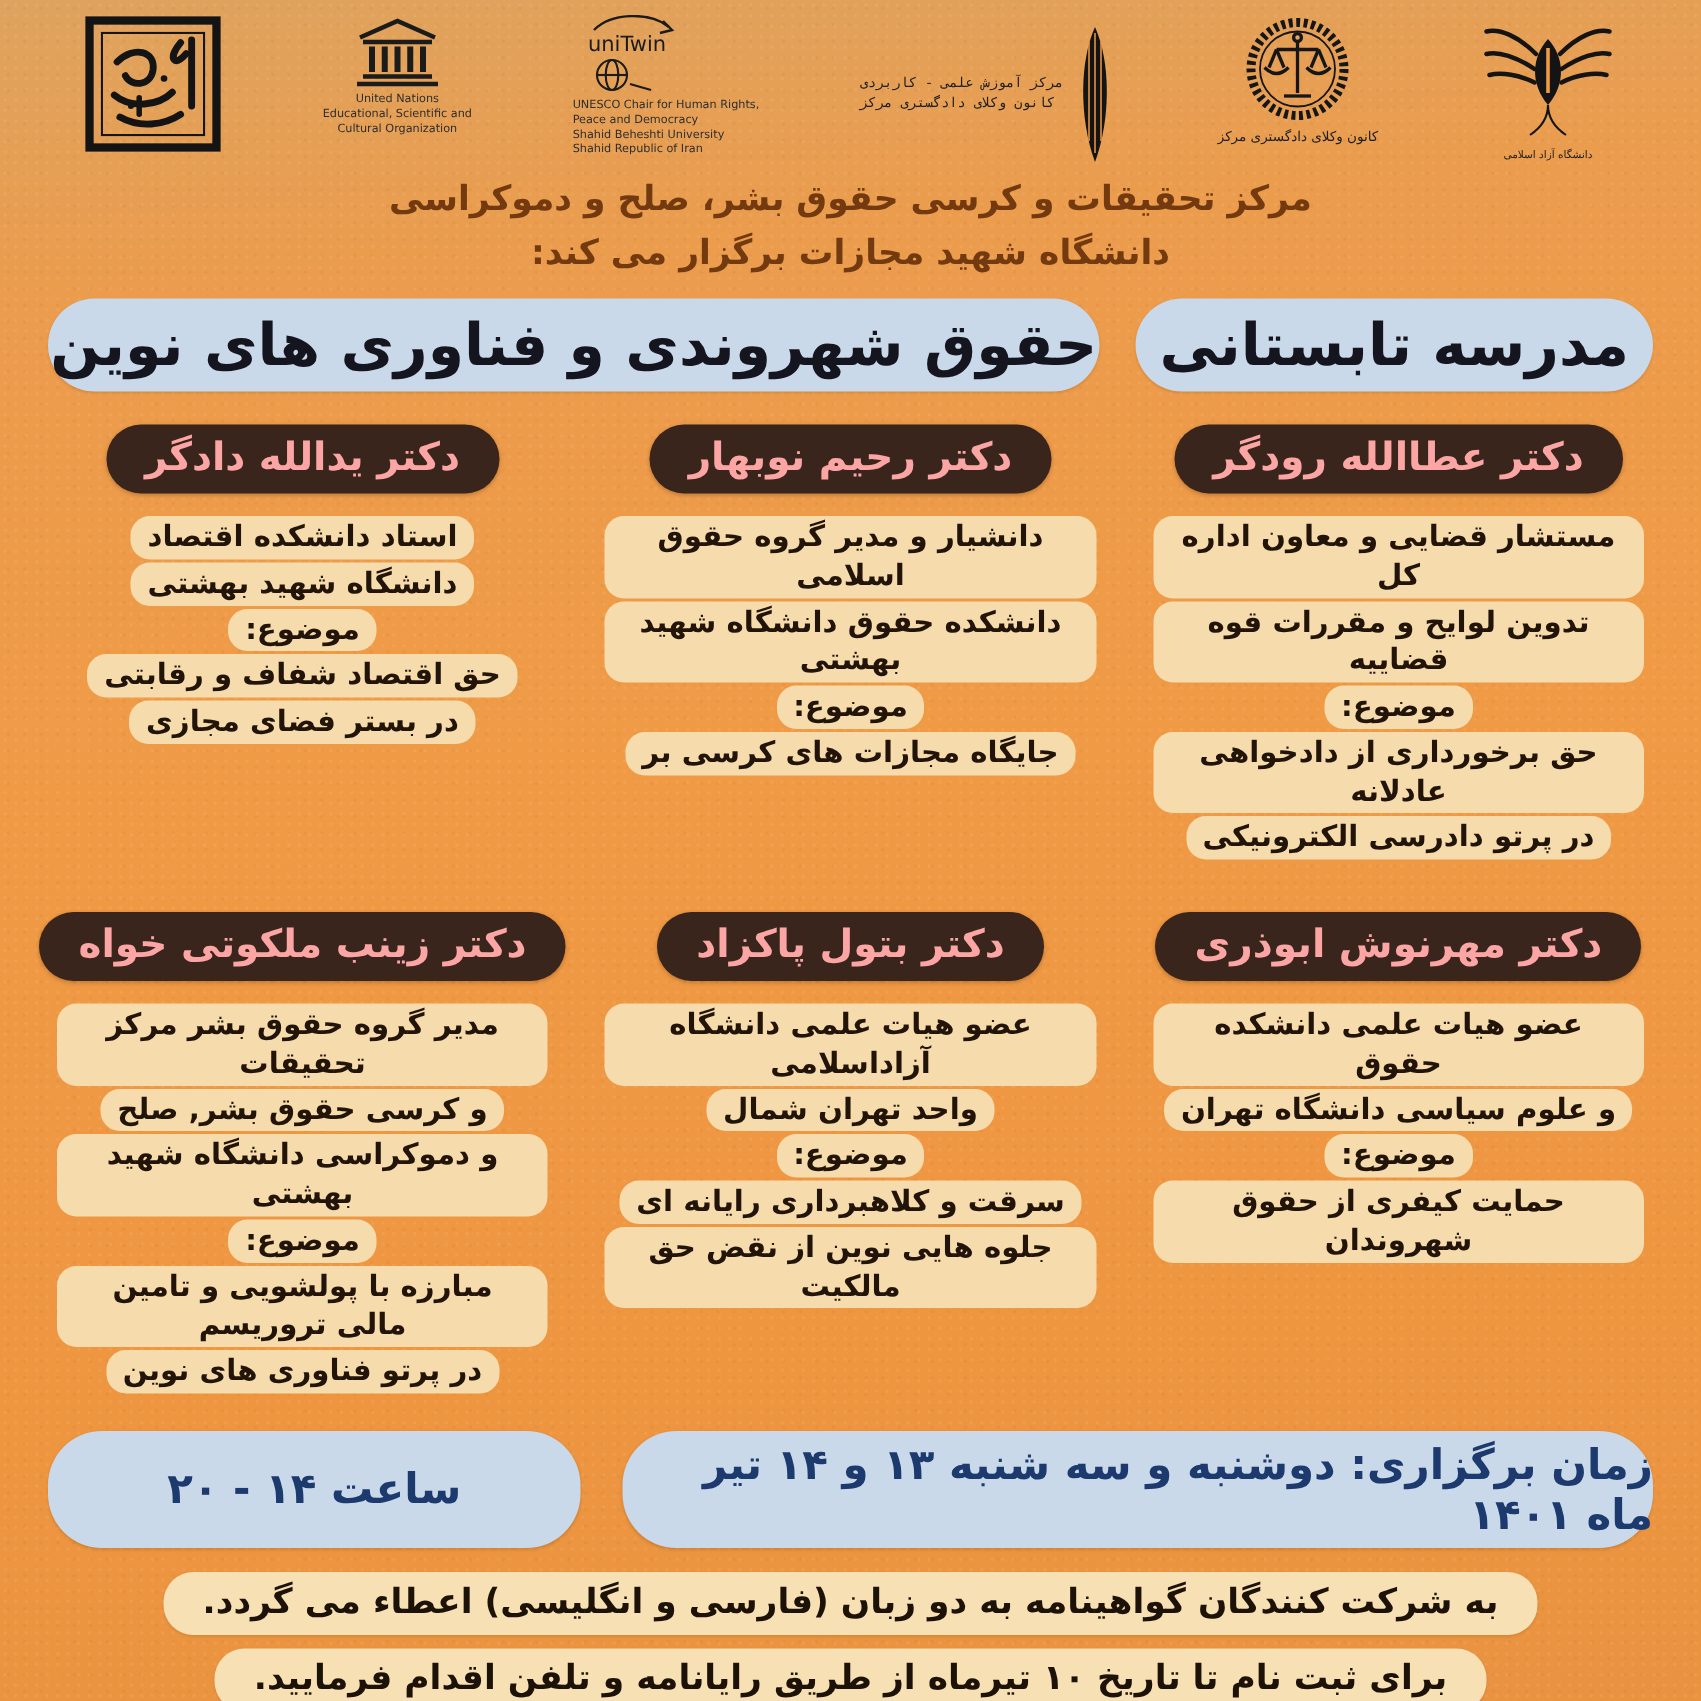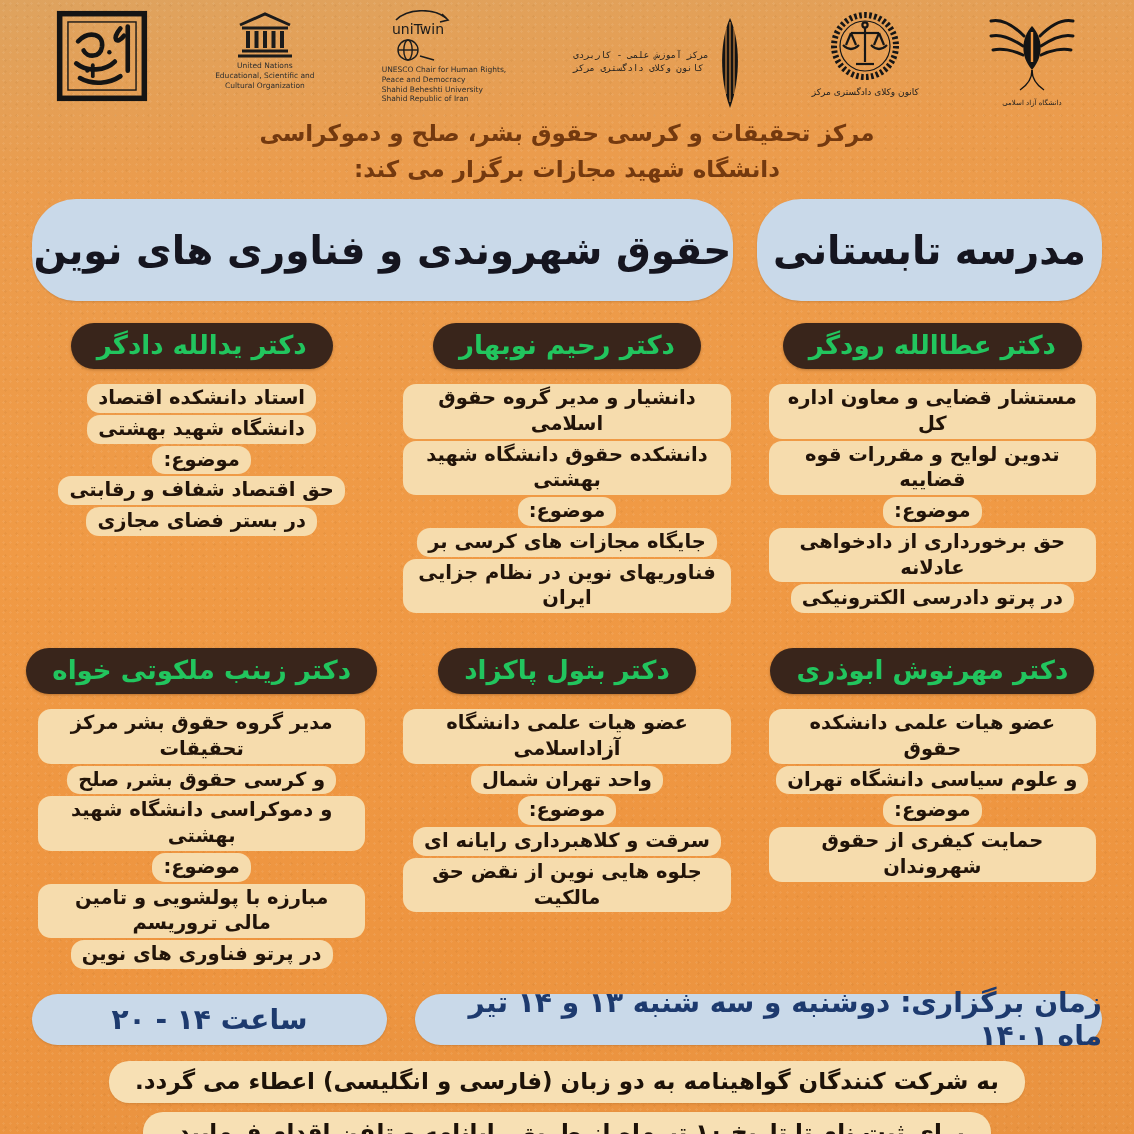--- a/index.html
+++ b/index.html
@@ -43,56 +43,56 @@
   }
 
   
   .title-row { direction:rtl; display:flex; gap:24px; margin:12px 32px 0 32px; }
   .pill-blue {
     background:#c9d9e9;
     border-radius:44px;
     display:flex; align-items:center; justify-content:center;
     box-shadow:0 1px 2px rgba(90,45,0,0.18);
   }
-  .title-main { height:102px; font-size:39px; font-weight:bold; color:#15151f; }
+  .title-main { height:62px; font-size:39px; font-weight:bold; color:#15151f; }
   .title-right { flex:0 0 345px; }
   .title-left { flex:1; }
 
   
   .speakers {
     direction:rtl;
     margin:22px 26px 0 26px;
     display:grid;
     grid-template-columns:repeat(3, 1fr);
     gap:34px 14px;
   }
   .card { display:flex; flex-direction:column; align-items:center; }
   .name-pill {
     background:#39251b;
-    color:#22c55e;
+    color:#fca5a5;
     border-radius:32px;
     padding:7px 26px 9px 26px;
     font-size:26px; font-weight:bold;
     white-space:nowrap;
     box-shadow:0 1px 3px rgba(60,30,0,0.3);
   }
   .bio { margin-top:14px; text-align:center; line-height:1.32; }
   .bio-line {
     display:inline-block;
     background:#f6dcad;
     color:#221409;
     font-size:19.5px; font-weight:bold;
     border-radius:13px;
     padding:1px 11px 2px 11px;
     margin:1px 12px;
   }
 
   
   .schedule { direction:rtl; display:flex; gap:28px; margin:24px 32px 0 32px; }
-  .sched-pill { height:51px; font-size:28px; font-weight:bold; color:#1d3a6e; border-radius:36px; }
+  .sched-pill { height:78px; font-size:28px; font-weight:bold; color:#1d3a6e; border-radius:36px; }
   .sched-date { flex:1; }
   .sched-time { flex:0 0 355px; }
 
   
   .notes { direction:rtl; margin-top:16px; display:flex; flex-direction:column; align-items:center; gap:9px; }
   .note-pill {
     background:#f7e0b4;
     color:#1d1208;
     font-size:23px; font-weight:bold;
     border-radius:20px;
@@ -256,21 +256,20 @@
       </div>
     </div>
 
     <div class="card">
       <div class="name-pill">دکتر رحیم نوبهار</div>
       <div class="bio">
         <span class="bio-line">دانشیار و مدیر گروه حقوق اسلامی</span><br>
         <span class="bio-line">دانشکده حقوق دانشگاه شهید بهشتی</span><br>
         <span class="bio-line">موضوع:</span><br>
         <span class="bio-line">جایگاه مجازات های کرسی بر</span><br>
-        <span class="bio-line">فناوریهای نوین در نظام جزایی ایران</span>
       </div>
     </div>
 
     <div class="card">
       <div class="name-pill">دکتر یدالله دادگر</div>
       <div class="bio">
         <span class="bio-line">استاد دانشکده اقتصاد</span><br>
         <span class="bio-line">دانشگاه شهید بهشتی</span><br>
         <span class="bio-line">موضوع:</span><br>
         <span class="bio-line">حق اقتصاد شفاف و رقابتی</span><br>

